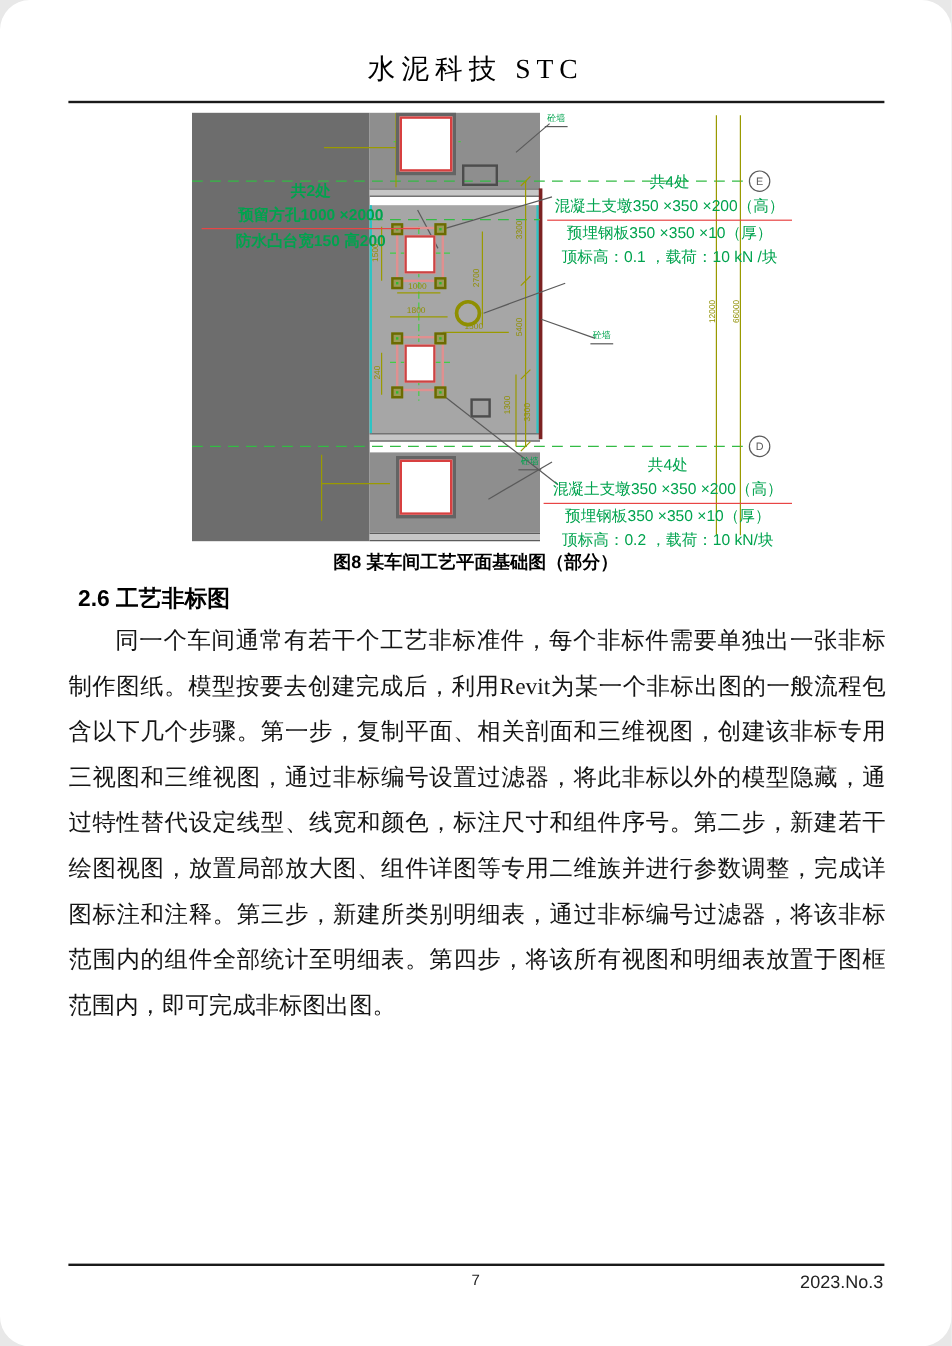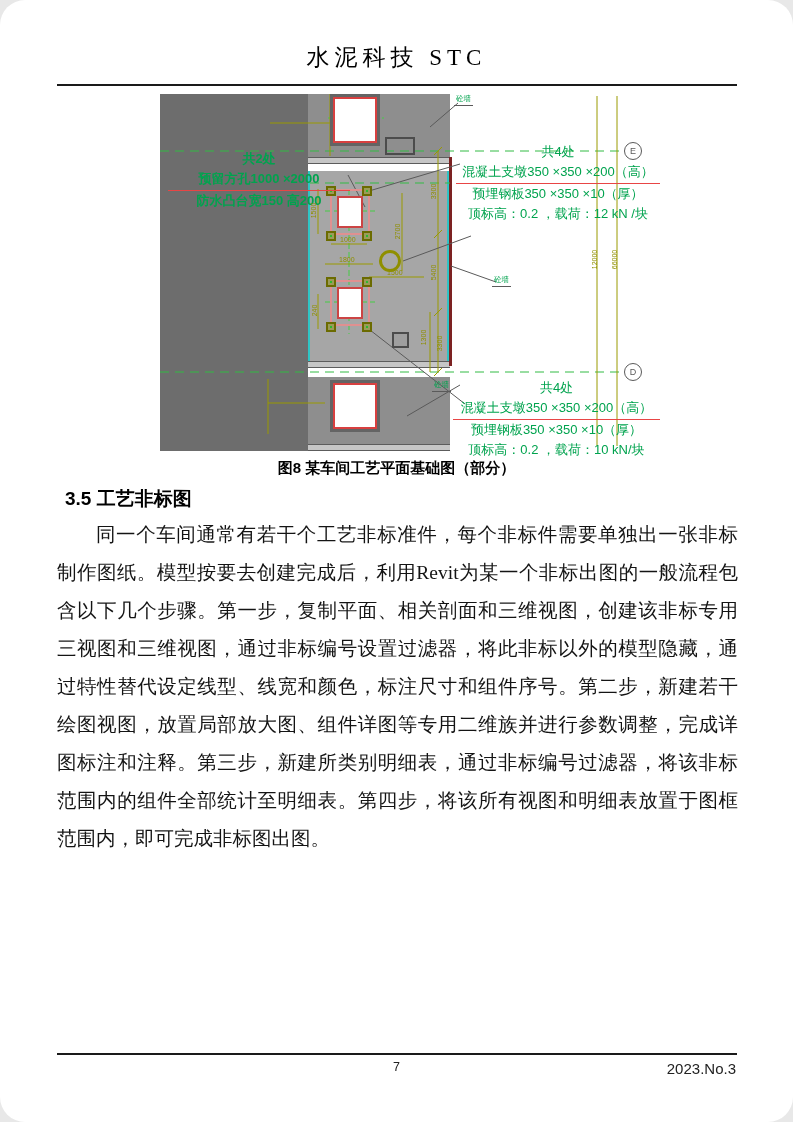--- a/index.html
+++ b/index.html
@@ -182,21 +182,21 @@
     <div class="abs ga" style="left:8px;top:55px;width:182px;font-weight:bold;">
       <div>共2处</div>
       <div class="u">预留方孔1000 ×2000</div>
       <div>防水凸台宽150 高200</div>
     </div>
 
     <div class="abs ga" style="left:296px;top:48px;width:204px;">
       <div>共4处</div>
       <div class="u">混凝土支墩350 ×350 ×200（高）</div>
       <div>预埋钢板350 ×350 ×10（厚）</div>
-      <div>顶标高：0.2 ，载荷：12 kN /块</div>
+      <div>顶标高：0.1 ，载荷：10 kN /块</div>
     </div>
 
 
     <div class="abs ga" style="left:293px;top:284px;width:207px;">
       <div>共4处</div>
       <div class="u">混凝土支墩350 ×350 ×200（高）</div>
       <div>预埋钢板350 ×350 ×10（厚）</div>
       <div>顶标高：0.2 ，载荷：10 kN/块</div>
     </div>
 
@@ -208,21 +208,21 @@
     <div class="abs dim rot" style="left:146px;top:113px;">1500</div>
     <div class="abs dim" style="left:180px;top:142px;">1000</div>
     <div class="abs dim" style="left:179px;top:162px;">1800</div>
     <div class="abs dim" style="left:227px;top:175px;">1500</div>
     <div class="abs dim rot" style="left:149px;top:213px;">240</div>
     <div class="abs dim rot" style="left:425px;top:162px;">12000</div>
     <div class="abs dim rot" style="left:445px;top:162px;">66000</div>
   </div>
 
   <div class="caption">图8 某车间工艺平面基础图（部分）</div>
-  <h2 class="heading">3.5 工艺非标图</h2>
+  <h2 class="heading">2.6 工艺非标图</h2>
   <div class="bodytext">
     <p>同一个车间通常有若干个工艺非标准件，每个非标件需要单独出一张非标制作图纸。模型按要去创建完成后，利用Revit为某一个非标出图的一般流程包含以下几个步骤。第一步，复制平面、相关剖面和三维视图，创建该非标专用三视图和三维视图，通过非标编号设置过滤器，将此非标以外的模型隐藏，通过特性替代设定线型、线宽和颜色，标注尺寸和组件序号。第二步，新建若干绘图视图，放置局部放大图、组件详图等专用二维族并进行参数调整，完成详图标注和注释。第三步，新建所类别明细表，通过非标编号过滤器，将该非标范围内的组件全部统计至明细表。第四步，将该所有视图和明细表放置于图框范围内，即可完成非标图出图。</p>
   </div>
 
   <div class="ftr-line"></div>
   <div class="ftr-num">7</div>
   <div class="ftr-issue">2023.No.3</div>
 
 </div>
 

